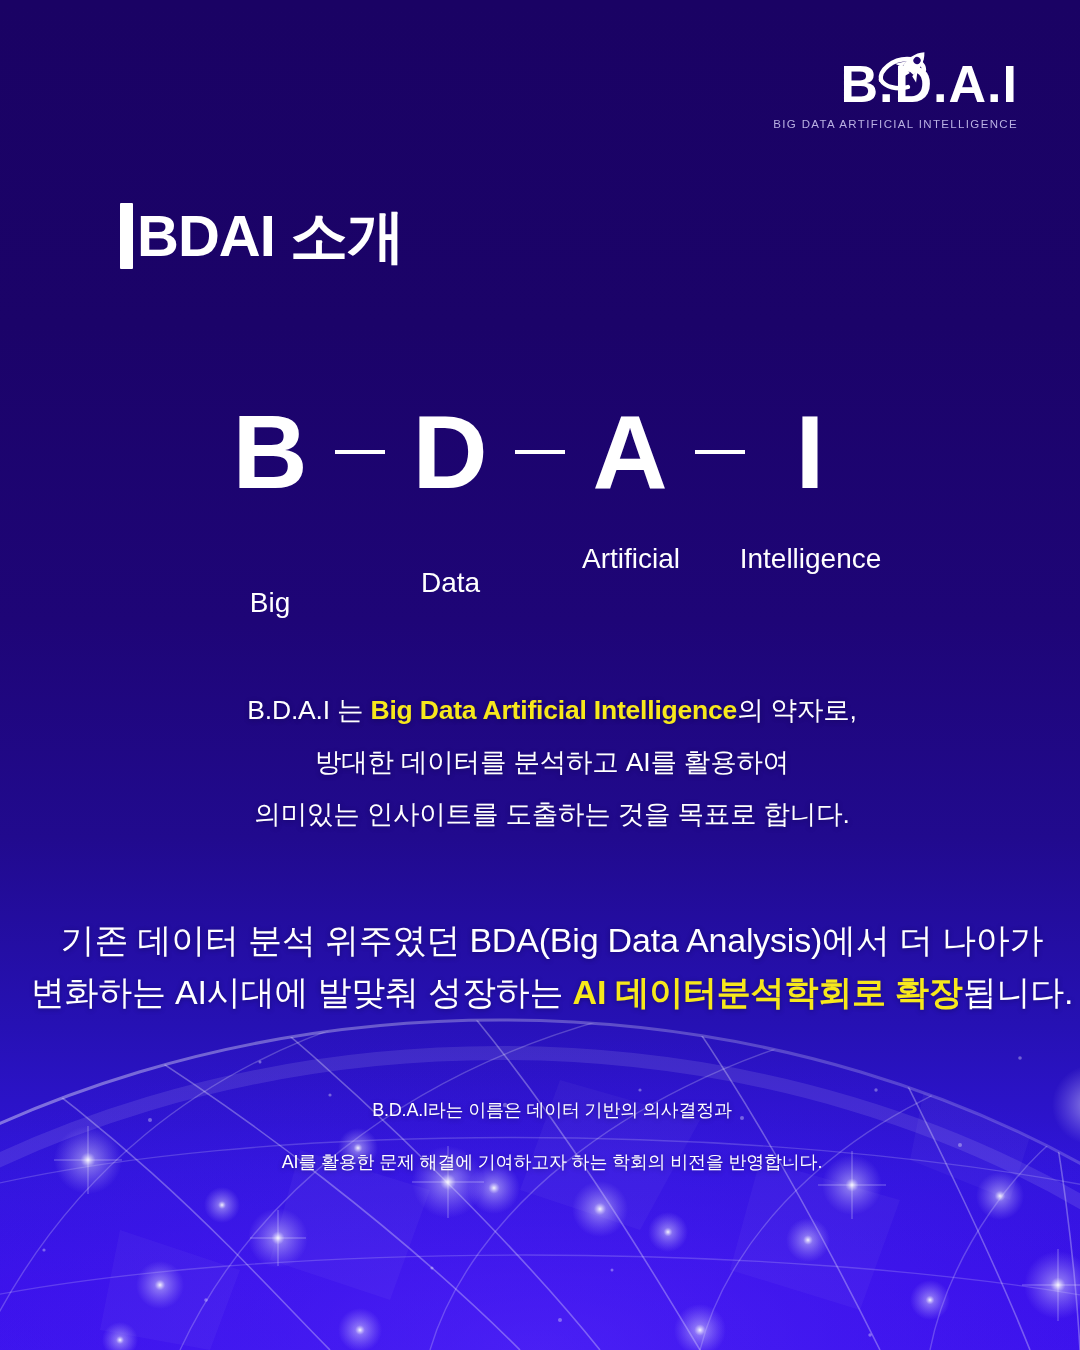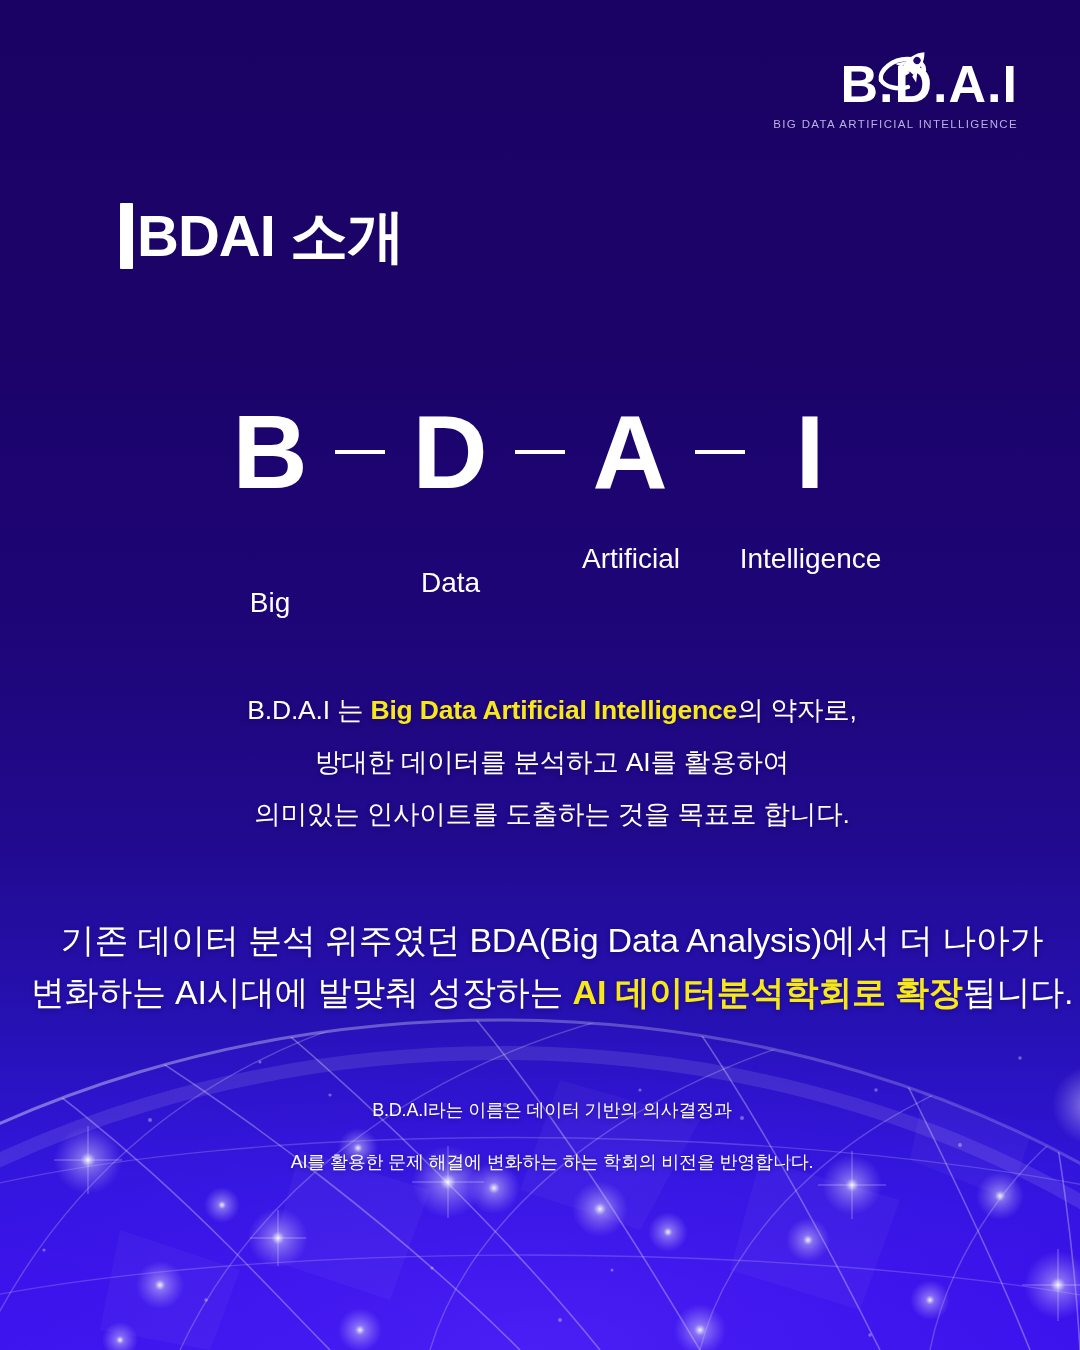--- a/index.html
+++ b/index.html
@@ -275,16 +275,16 @@
     <div>의미있는 인사이트를 도출하는 것을 목표로 합니다.</div>
   </div>
 
   <div class="para" id="para2">
     <div>기존 데이터 분석 위주였던 BDA(Big Data Analysis)에서 더 나아가</div>
     <div><span>변화하는 AI시대에 발맞춰 성장하는 </span><span class="hl">AI 데이터분석학회로 확장</span><span>됩니다.</span></div>
   </div>
 
   <div class="para" id="para3">
     <div>B.D.A.I라는 이름은 데이터 기반의 의사결정과</div>
-    <div>AI를 활용한 문제 해결에 변화하는 하는 학회의 비전을 반영합니다.</div>
+    <div>AI를 활용한 문제 해결에 기여하고자 하는 학회의 비전을 반영합니다.</div>
   </div>
 
 </div>
 
 </body></html>

